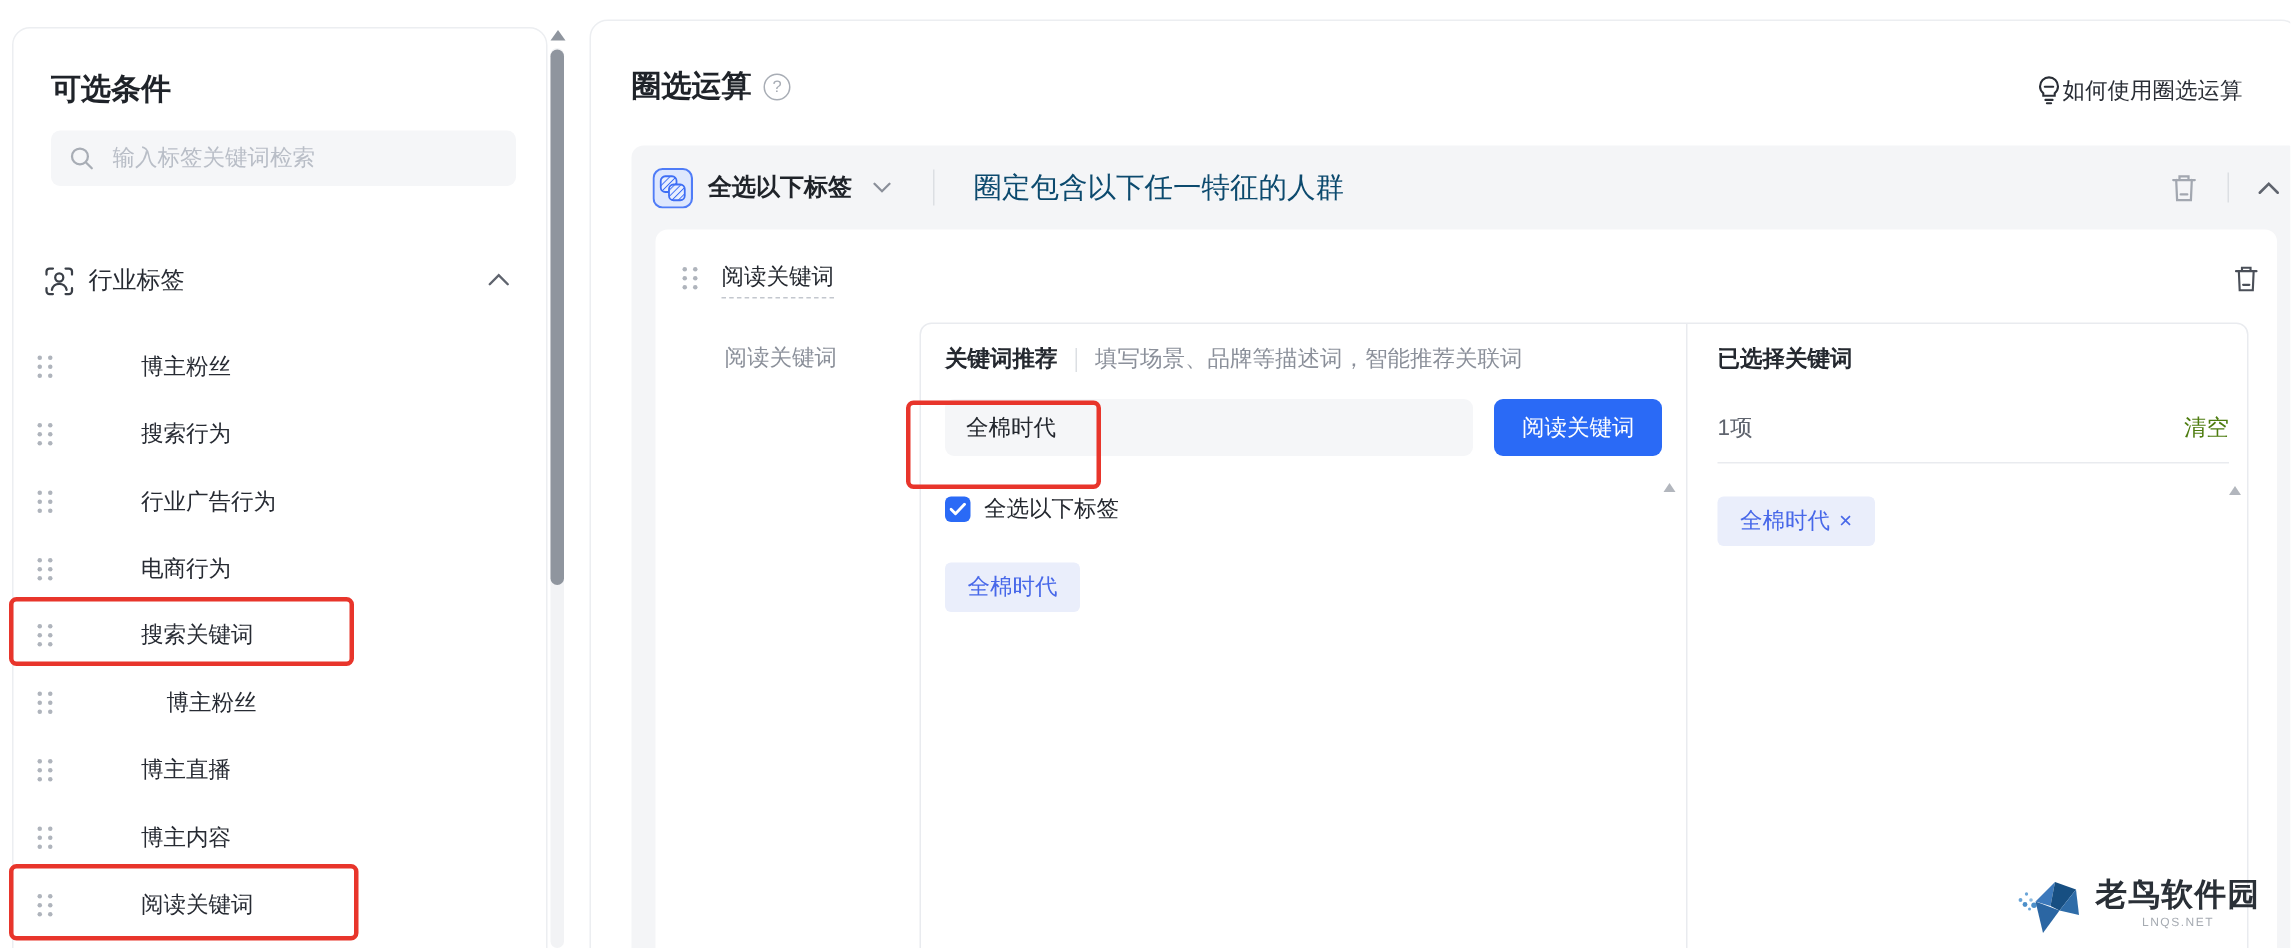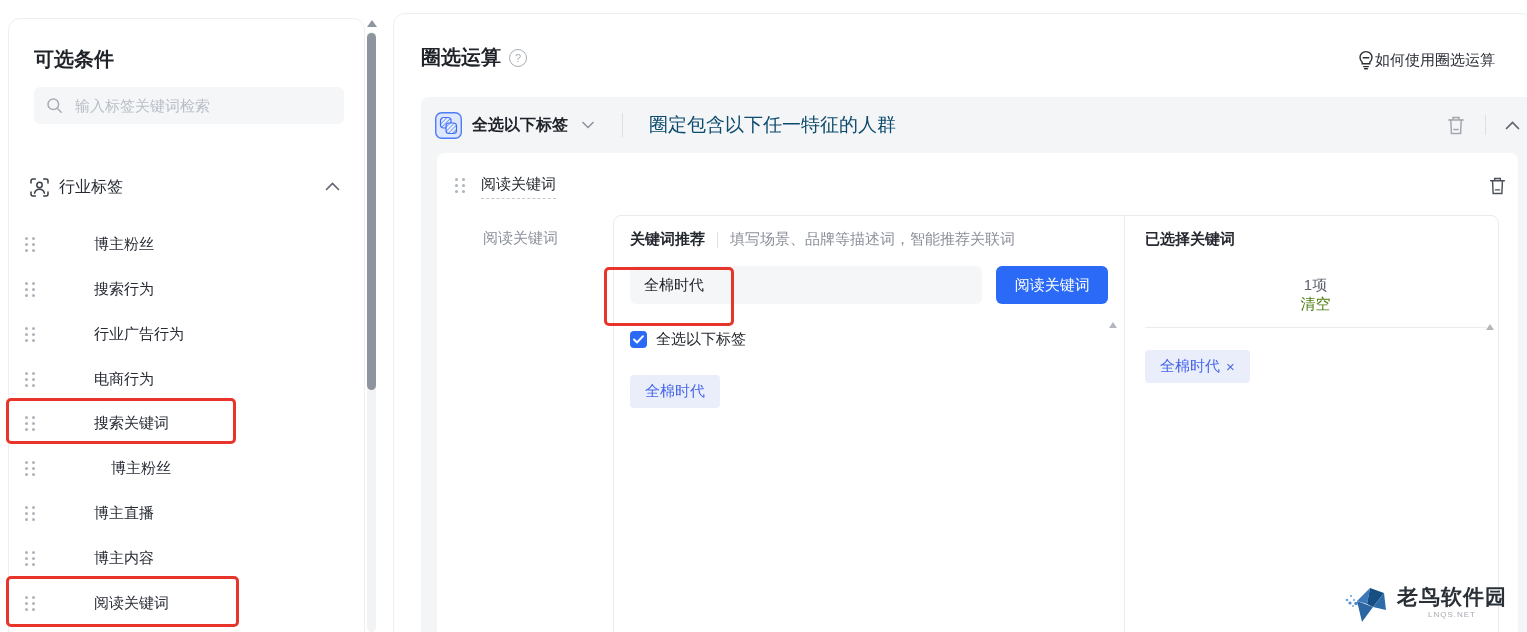--- a/index.html
+++ b/index.html
@@ -241,21 +241,21 @@
               </span>
               <span>全选以下标签</span>
             </div>
             <div style="margin-top:26px;">
               <span class="tag">全棉时代</span>
             </div>
           </div>
 
           <div class="pane-r">
             <div class="sel-title">已选择关键词</div>
-            <div class="count-row" style="margin-top:27px;flex-direction:column;">
+            <div class="count-row" style="margin-top:27px;">
               <span>1项</span>
               <span class="clear-link">清空</span>
             </div>
             <div class="hline" style="margin-top:13px;width:341px;"></div>
             <div class="tri-up small abs" style="right:12px;top:108px;"></div>
             <div style="margin-top:22px;">
               <span class="tag">
                 <span>全棉时代</span>
                 <span class="x">×</span>
               </span>

